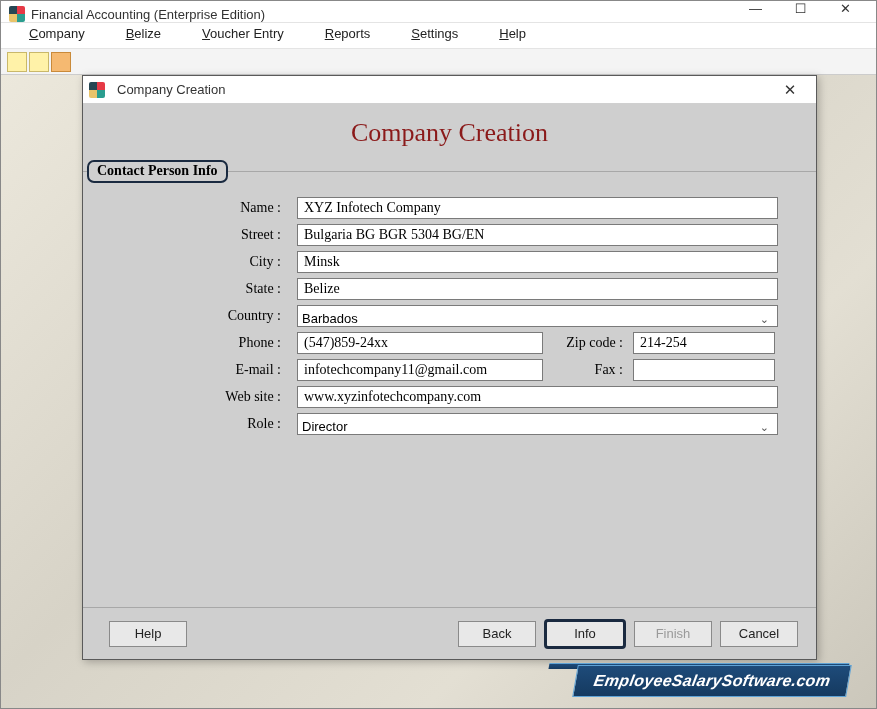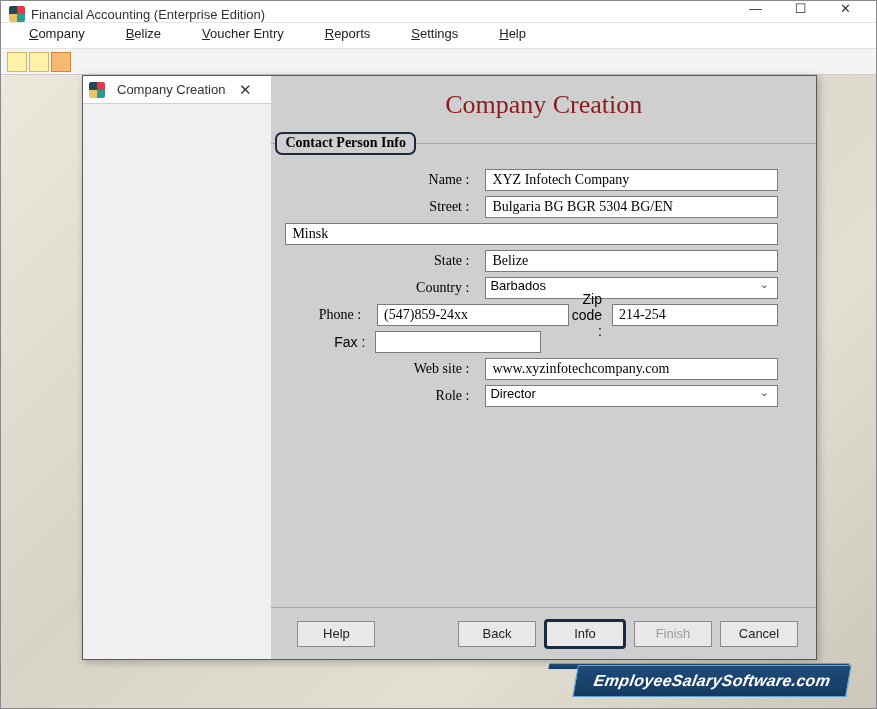--- a/index.html
+++ b/index.html
@@ -19,41 +19,41 @@
 .menubar .menu-item:first-child{margin-left:6px}
 
 .toolbar{height:26px;display:flex;align-items:center;padding:2px 6px;gap:2px;border-bottom:1px solid #ccc;background:#f4f4f4}
 .tb-btn{width:20px;height:20px;border:1px solid #bca;background:#fff;display:inline-block}
 .tb-yellow{background:#fff2a8;border:1px solid #c9b86a}
 .tb-orange{background:#f5b971;border:1px solid #c98a3a}
 
 .app-body{flex:1;position:relative;background:#e7e3d9;background:linear-gradient(135deg,#ece8dc 0%,#d7d3c7 40%,#e3dfd3 70%,#cbc7bb 100%)}
 
 
-.dialog{position:absolute;left:81px;top:0;width:735px;height:585px;background:#f0f0f0;border:1px solid #5a5a5a;box-shadow:2px 2px 8px rgba(0,0,0,.25);display:flex;flex-direction:row}
+.dialog{position:absolute;left:81px;top:0;width:735px;height:585px;background:#f0f0f0;border:1px solid #5a5a5a;box-shadow:2px 2px 8px rgba(0,0,0,.25);display:flex;flex-direction:column}
 .dlg-titlebar{height:28px;display:flex;align-items:center;padding:0 6px;background:#fff;border-bottom:1px solid #d0d0d0}
 .dlg-title{flex:1;color:#333;font-size:13px;margin-left:6px}
 .dlg-close{width:40px;height:24px;display:flex;align-items:center;justify-content:center;font-size:15px;color:#333}
 
 .dlg-body{flex:1;background:#cfcfcf;position:relative;padding:0}
 
 .heading{text-align:center;font-family:"Times New Roman",serif;font-size:26px;color:#8b1a1a;font-weight:normal;padding:14px 0 10px}
 
 .section-tab{position:absolute;left:4px;top:56px;border:2.5px solid #1a2a40;border-radius:7px;background:#cfcfcf;padding:1px 8px 2px;font-weight:bold;font-family:"Times New Roman",serif;font-size:14px;color:#000;z-index:2}
 .section-line{position:absolute;left:0;right:0;top:67px;height:1px;background:#a8a8a8;z-index:1}
 
 .form-area{position:absolute;left:0;right:0;top:90px;bottom:52px;padding:0 14px}
 .row{display:flex;align-items:center;height:27px;margin-bottom:0}
 .lbl-main{width:200px;text-align:right;padding-right:16px;font-family:"Times New Roman",serif;font-size:14px;color:#000}
 .inp{height:22px;border:1px solid #7a7a7a;background:#fff;padding:0 6px;font-family:"Times New Roman",serif;font-size:14px;color:#000}
 .inp.full{flex:1;margin-right:24px}
-.lbl-mid{width:90px;text-align:right;padding-right:10px;font-family:Liberation Sans, sans-serif;font-size:14px}
-.inp.short{width:166px;margin-right:24px}
+.lbl-mid{width:90px;text-align:right;padding-right:10px;font-family:Liberation Serif, serif;font-size:14px}
+.inp.short{width:142px;margin-right:24px}
 .inp.med{width:246px}
-.sel{height:22px;border:1px solid #7a7a7a;background:#fff;padding:0 4px;flex:1;margin-right:24px;font-family:"Times New Roman",serif;font-size:14px;display:flex;align-items:flex-start;justify-content:space-between}
+.sel{height:22px;border:1px solid #7a7a7a;background:#fff;padding:0 4px;flex:1;margin-right:24px;font-family:"Times New Roman",serif;font-size:14px;display:flex;align-items:flex-end;justify-content:space-between}
 .sel .arrow{color:#555;font-size:11px;margin-right:4px}
 
 .dlg-btnbar{position:absolute;left:0;right:0;bottom:0;height:52px;border-top:1px solid #a8a8a8;background:#cfcfcf;display:flex;align-items:center;padding:0 18px}
 .btn{width:78px;height:26px;border:1px solid #8a8a8a;background:#e8e8e8;font-size:13px;color:#222;display:flex;align-items:center;justify-content:center;margin-left:8px}
 .btn.disabled{color:#9a9a9a}
 .btn.primary{border:3px solid #1a2a40;border-radius:4px;height:30px;width:82px}
 .spacer{flex:1}
 
 .badge{position:absolute;right:28px;bottom:12px;background:linear-gradient(#1e4b7a,#153a60);color:#fff;padding:6px 18px;font-style:italic;font-weight:bold;font-size:16px;transform:skewX(-10deg);border:1px solid #5fa3d6;letter-spacing:.3px}
 .badge-stripe{position:absolute;right:28px;bottom:40px;width:300px;height:6px;background:linear-gradient(#1e4b7a,#153a60);transform:skewX(-10deg);border-top:1px solid #5fa3d6}
@@ -108,20 +108,21 @@
             <div class="lbl-main">Name :</div>
             <input class="inp full" value="XYZ Infotech Company" style="">
           </div>
 
           <div class="row">
             <div class="lbl-main">Street :</div>
             <input class="inp full" value="Bulgaria BG BGR 5304 BG/EN" style="">
           </div>
 
           <div class="row">
+            <div class="lbl-main">City :</div>
             <input class="inp full" value="Minsk" style="">
           </div>
 
           <div class="row">
             <div class="lbl-main">State :</div>
             <input class="inp full" value="Belize" style="">
           </div>
 
           <div class="row">
             <div class="lbl-main">Country :</div>
@@ -132,20 +133,22 @@
           </div>
 
           <div class="row">
             <div class="lbl-main">Phone :</div>
             <input class="inp med" value="(547)859-24xx" style="">
             <div class="lbl-mid">Zip code :</div>
             <input class="inp short" value="214-254" style="">
           </div>
 
           <div class="row">
+            <div class="lbl-main">E-mail :</div>
+            <input class="inp med" value="infotechcompany11@gmail.com" style="">
             <div class="lbl-mid">Fax :</div>
             <input class="inp short" value="" style="">
           </div>
 
           <div class="row">
             <div class="lbl-main">Web site :</div>
             <input class="inp full" value="www.xyzinfotechcompany.com" style="">
           </div>
 
           <div class="row">

